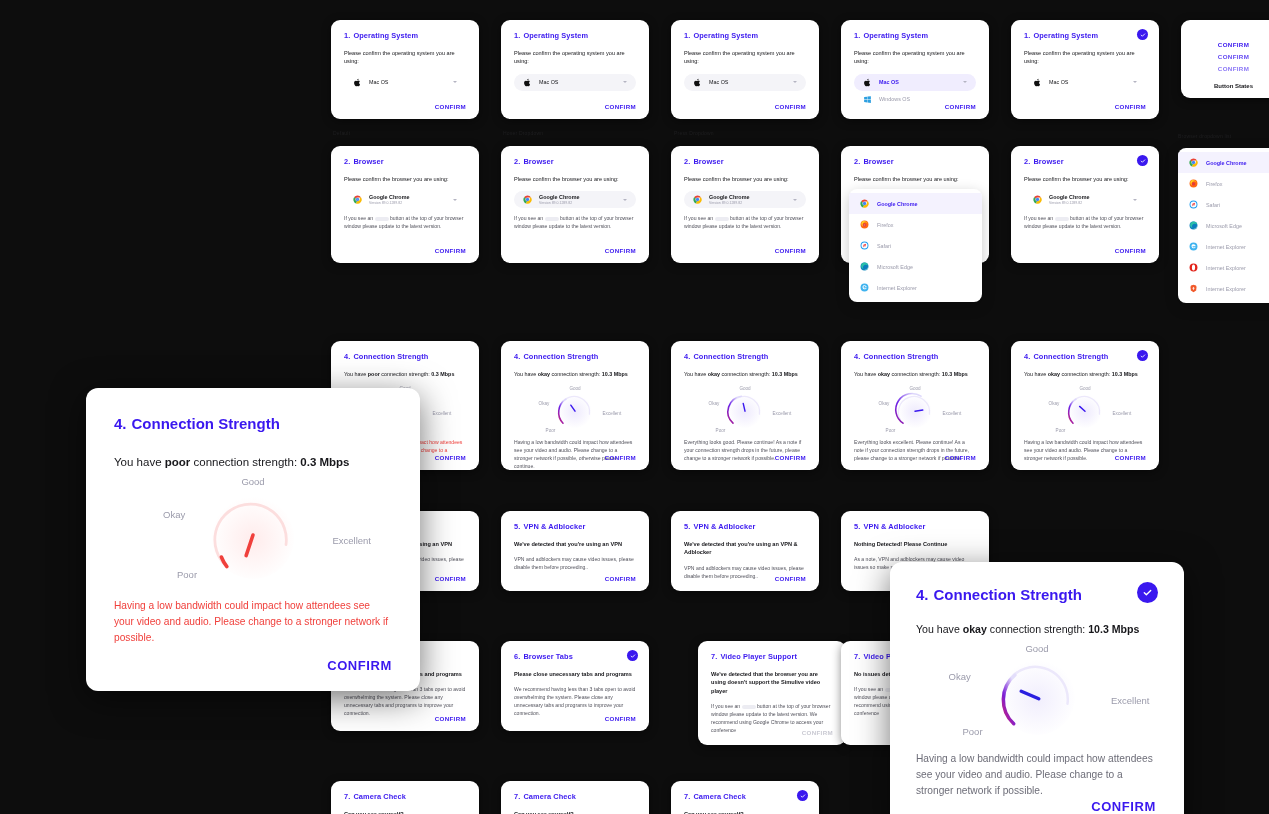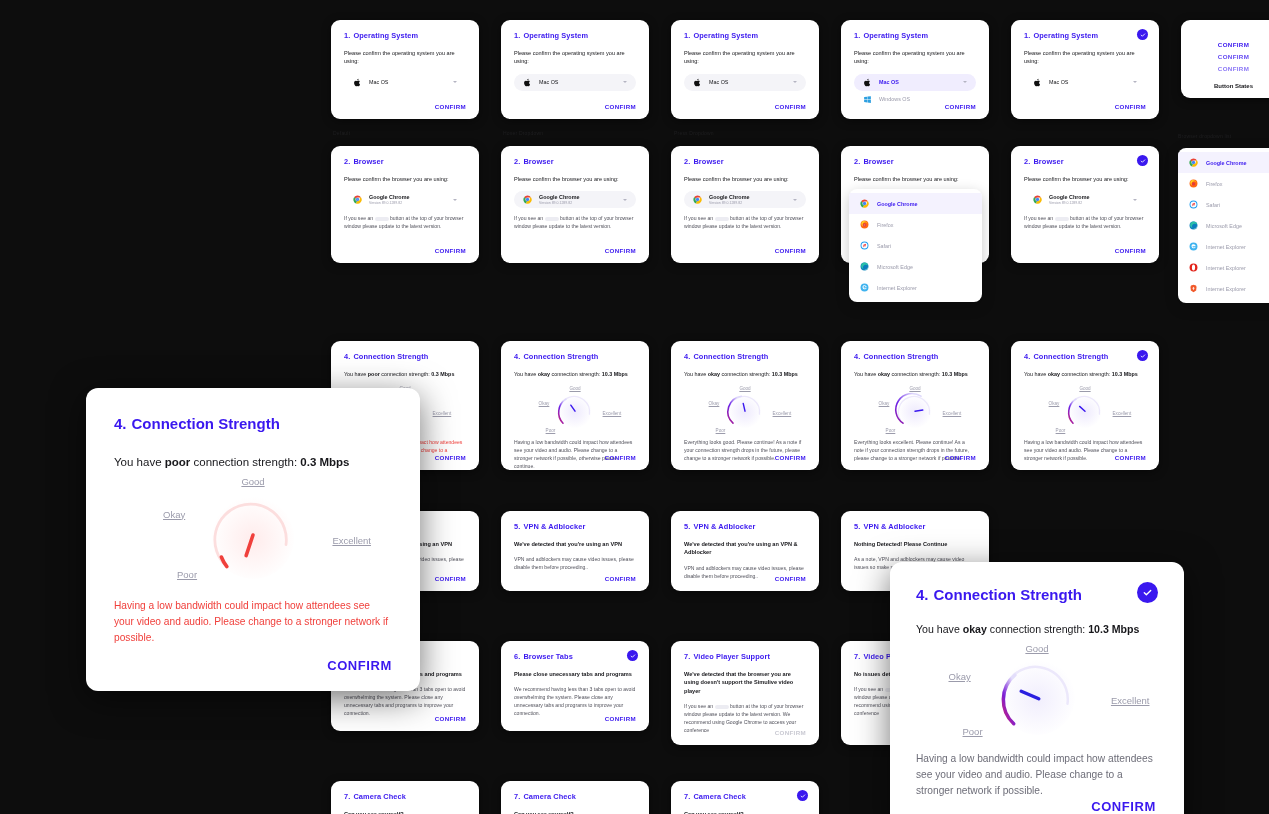--- a/index.html
+++ b/index.html
@@ -106,21 +106,21 @@
   
   .chip{
     display:inline-block;vertical-align:middle;
     background:#ececf2;border-radius:2px;
     width:14px;height:4.5px;
   }
 
   
   .gauge{position:relative;}
   .gauge svg{display:block;overflow:visible;}
-  .gl{position:absolute;font-size:4.6px;color:#9b9bab;white-space:nowrap;text-decoration:underline;}
+  .gl{position:absolute;font-size:4.6px;color:#9b9bab;white-space:nowrap;}
   .gl.good{top:0;left:50%;transform:translateX(-50%);}
   .gl.okay{top:32%;left:-2%;}
   .gl.exc{top:52%;right:-16%;}
   .gl.poor{bottom:2%;left:8%;}
 
   
   .boardlbl{
     position:absolute;
     color:#1e1e20;
     font-size:5px;
@@ -709,21 +709,21 @@
     <div class="check">
         <svg viewBox="0 0 24 24">
           <path fill="none" stroke="#fff" stroke-width="3.4" stroke-linecap="round" stroke-linejoin="round" d="M5 12.5l4.5 4.5L19 7.5"></path>
         </svg>
       </div>
     <div class="sub strongish">Please close unecessary tabs and programs</div>
     <div class="body-txt">We recommend having less than 3 tabs open to avoid overwhelming the system. Please close any unnecessary tabs and programs to improve your connection.</div>
     <div class="confirm">CONFIRM</div>
   </div>
 
-  <div class="card pad" style="left:671px;top:641px;width:148px;height:104px;">
+  <div class="card pad" style="left:698px;top:641px;width:148px;height:104px;">
     <div class="ttl"><span class="num">7.</span><span>Video Player Support</span></div>
     <div class="sub strongish">We've detected that the browser you are using doesn't support the Simulive video player</div>
     <div class="body-txt">
       <span>If you see an</span> <span class="chip"></span> <span>button at the top of your browser window please update to the latest version. We recommend using Google Chrome to access your conference</span>
     </div>
     <div class="confirm dim">CONFIRM</div>
   </div>
 
   <div class="card pad" style="left:841px;top:641px;width:148px;height:104px;">
     <div class="ttl"><span class="num">7.</span><span>Video Player Support</span></div>

